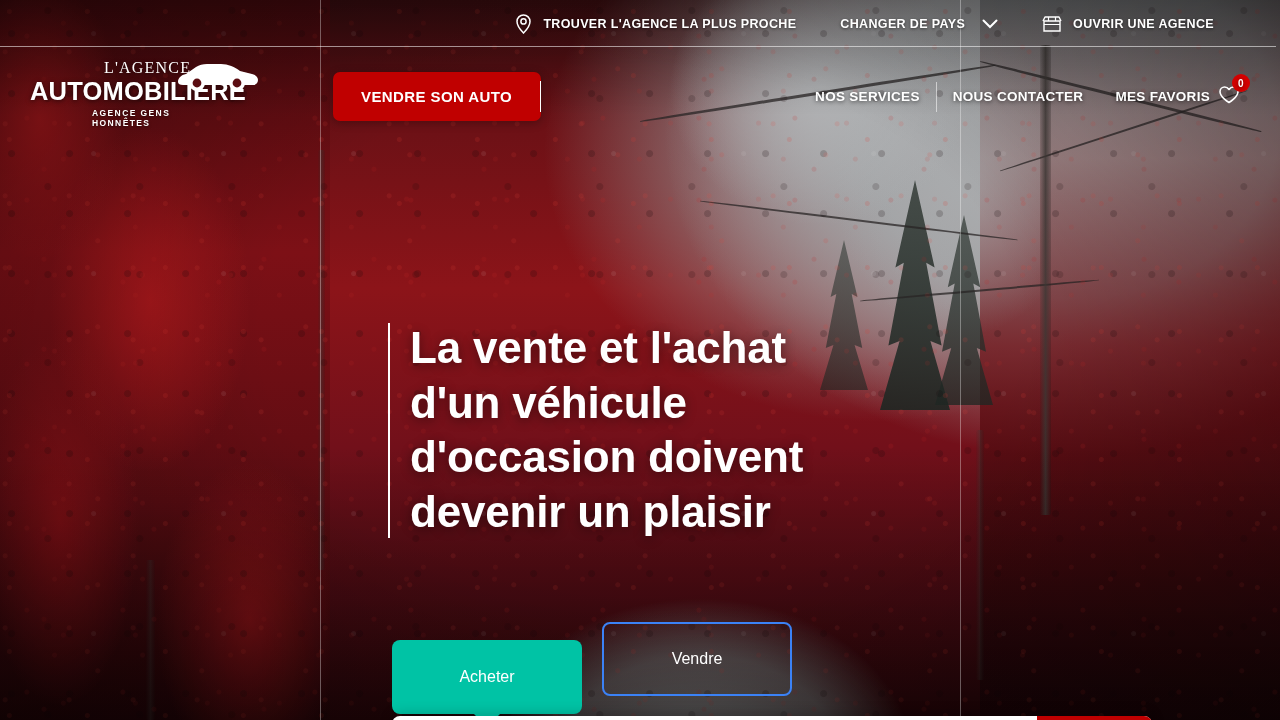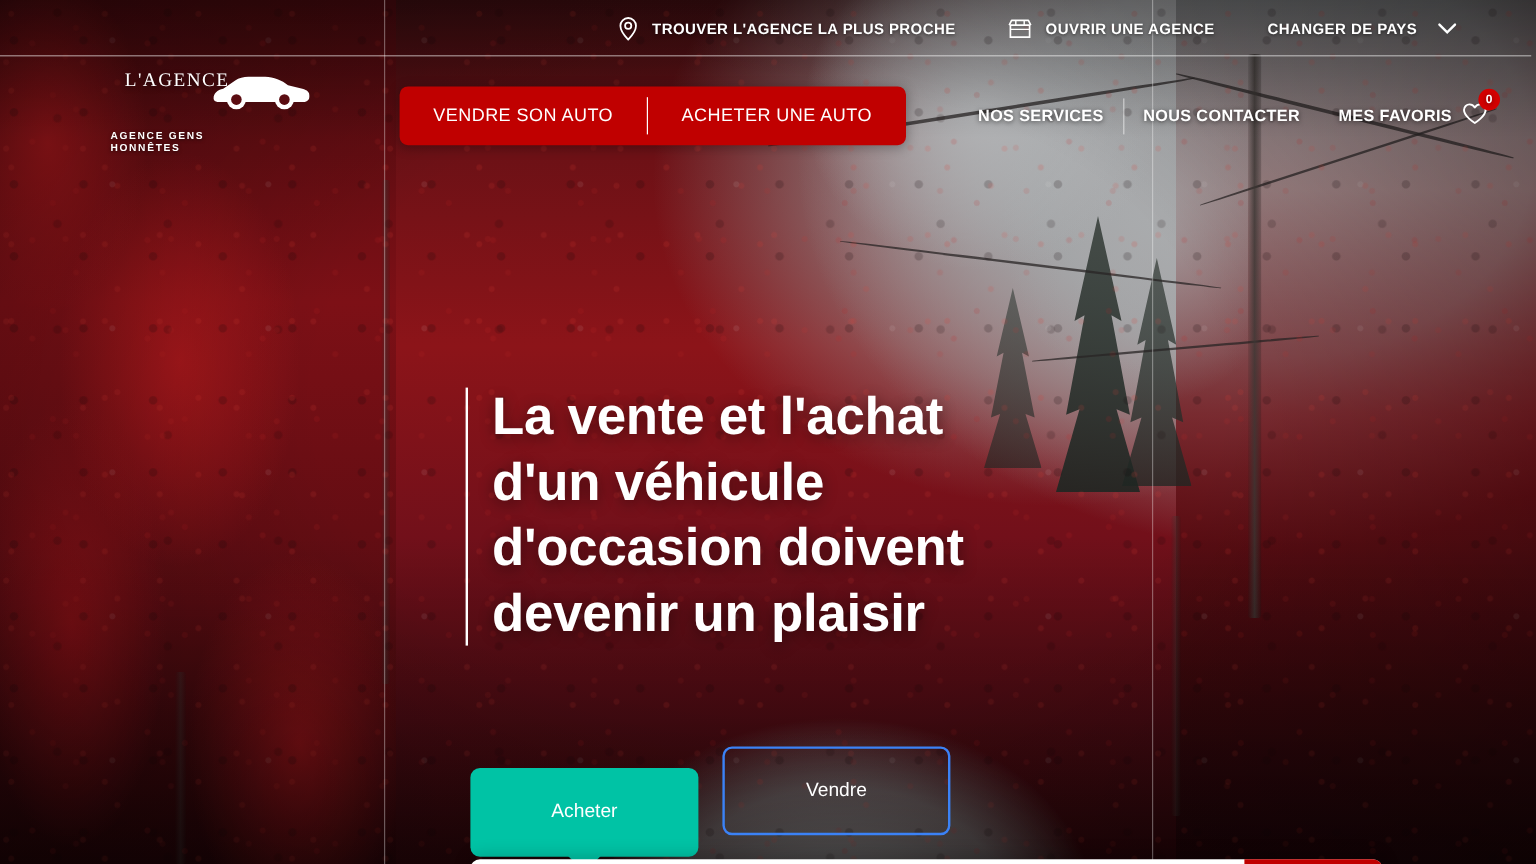--- a/index.html
+++ b/index.html
@@ -146,21 +146,21 @@
 
   
   #nav-pill {
     position:absolute; left:333px; top:25px; height:49px;
     background:#C00000; border-radius:7px;
     display:flex; align-items:stretch; z-index:21;
     box-shadow:0 2px 10px rgba(0,0,0,.28);
   }
   .pill-btn {
     display:flex; align-items:center; justify-content:center;
-    color:#fff; font-size:15px; font-weight:400; letter-spacing:.4px;
+    color:#fff; font-size:15px; font-weight:700; letter-spacing:.4px;
     text-transform:uppercase; cursor:pointer; white-space:nowrap;
     padding:0 28px;
   }
   .pill-sep { width:1px; background:#fff; margin:9px 0; }
 
   
   #nav-right {
     position:absolute; right:24px; top:25px; height:49px;
     display:flex; align-items:center; z-index:21;
   }
@@ -260,63 +260,63 @@
 <div id="topbar">
 
   <div class="top-link">
     <span>
       <svg width="17" height="20" viewBox="0 0 17 20" fill="none">
         <path d="M8.5 1C4.9 1 2 3.9 2 7.5c0 4.9 6.5 11.5 6.5 11.5S15 12.4 15 7.5C15 3.9 12.1 1 8.5 1z" stroke="#fff" stroke-width="1.5" fill="none"></path>
         <circle cx="8.5" cy="7.4" r="2.6" stroke="#fff" stroke-width="1.5" fill="none"></circle>
       </svg>
     </span>
     <span>TROUVER L'AGENCE LA PLUS PROCHE</span>
+  </div>
+
+  <div class="top-link">
+    <span>CHANGER DE PAYS</span>
+    <span class="chev">
+      <svg width="16" height="10" viewBox="0 0 16 10" fill="none">
+        <path d="M1.5 1.5L8 8l6.5-6.5" stroke="#fff" stroke-width="2" fill="none" stroke-linecap="round"></path>
+      </svg>
+    </span>
   </div>
 
   <div class="top-link">
     <span>
       <svg width="20" height="18" viewBox="0 0 20 18" fill="none">
         <path d="M2 6h16v10H2z" stroke="#fff" stroke-width="1.4" fill="none"></path>
         <path d="M1 6l2-4h14l2 4" stroke="#fff" stroke-width="1.4" fill="none" stroke-linejoin="round"></path>
         <path d="M6.5 2v4M13.5 2v4M2 9.5h16" stroke="#fff" stroke-width="1.2"></path>
       </svg>
     </span>
     <span>OUVRIR UNE AGENCE</span>
   </div>
-
-  <div class="top-link">
-    <span>CHANGER DE PAYS</span>
-    <span class="chev">
-      <svg width="16" height="10" viewBox="0 0 16 10" fill="none">
-        <path d="M1.5 1.5L8 8l6.5-6.5" stroke="#fff" stroke-width="2" fill="none" stroke-linecap="round"></path>
-      </svg>
-    </span>
-  </div>
 </div>
 
 <div id="header">
 
   <div id="logo">
     <div class="logo-top">L'AGENCE</div>
+    <div class="logo-main">AUTOMOBILIÈRE</div>
     <div class="logo-sub">AGENCE GENS HONNÊTES</div>
     <span id="logo-car">
       <svg width="84" height="40" viewBox="0 0 84 40" fill="none">
         <path d="M4 27c0-4 3-7 8-8l10-7c3-2 7-3 11-3h14c7 0 14 3 19 7l12 3c4 1 6 3 6 6 0 3-2 5-5 5H9c-3 0-5-1-5-3z" fill="#fff"></path>
         <circle cx="23" cy="28" r="8" fill="#fff"></circle>
         <circle cx="23" cy="28" r="4.4" fill="#5b0d12"></circle>
         <circle cx="63" cy="28" r="8" fill="#fff"></circle>
         <circle cx="63" cy="28" r="4.4" fill="#5b0d12"></circle>
       </svg>
     </span>
   </div>
 
   <div id="nav-pill">
     <div class="pill-btn">VENDRE SON AUTO</div>
     <div class="pill-sep"></div>
-    <div class="pill-btn">ACHETER UNE AUTO</div>
   </div>
 
   <div id="nav-right">
     <div class="nav-item">NOS SERVICES</div>
     <div class="nav-sep"></div>
     <div class="nav-item">NOUS CONTACTER</div>
     <div class="nav-item">
       <span>MES FAVORIS</span>
       <span id="fav-wrap">
         <span>

